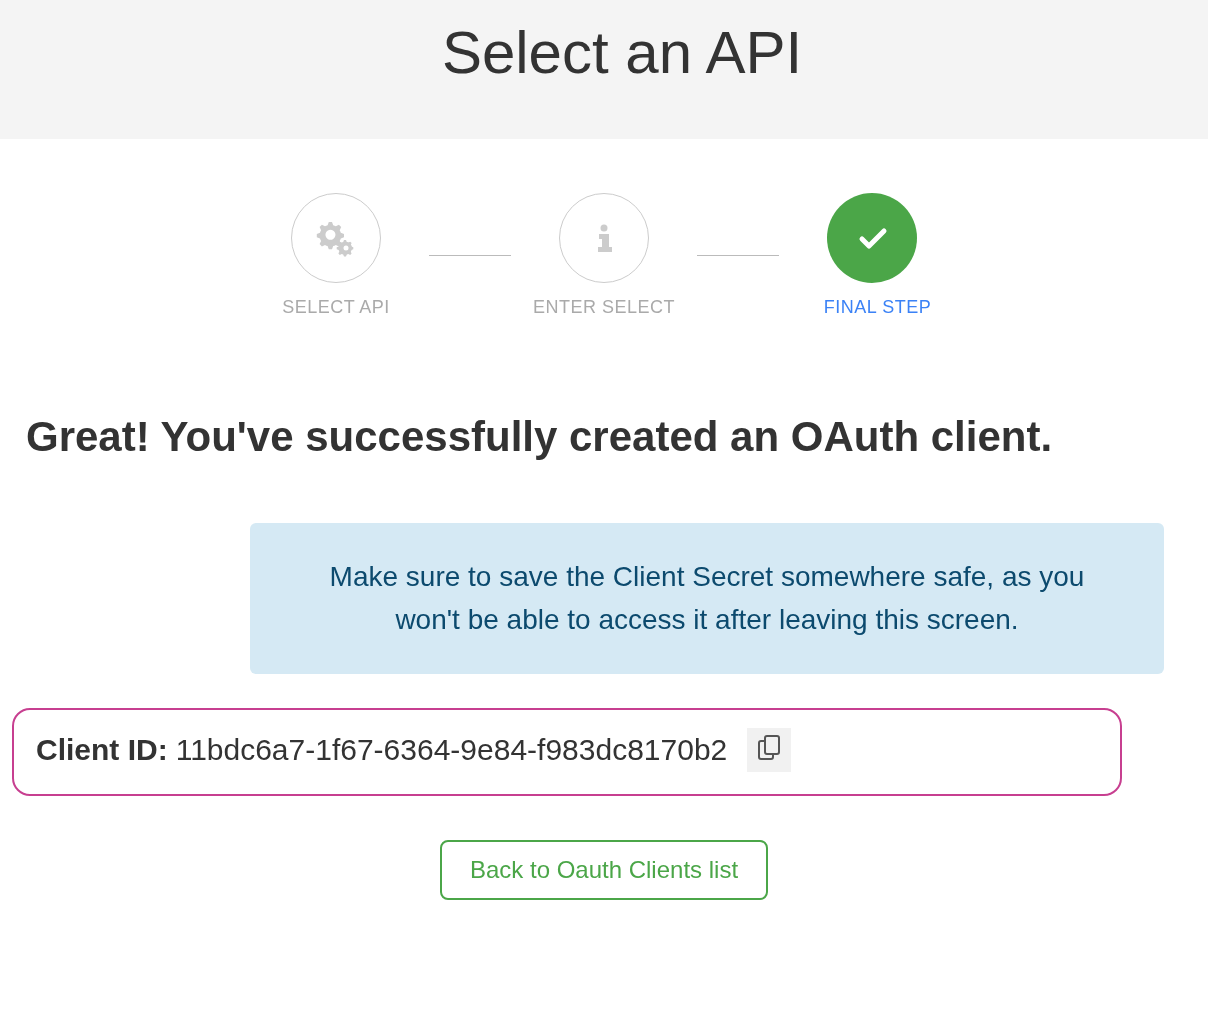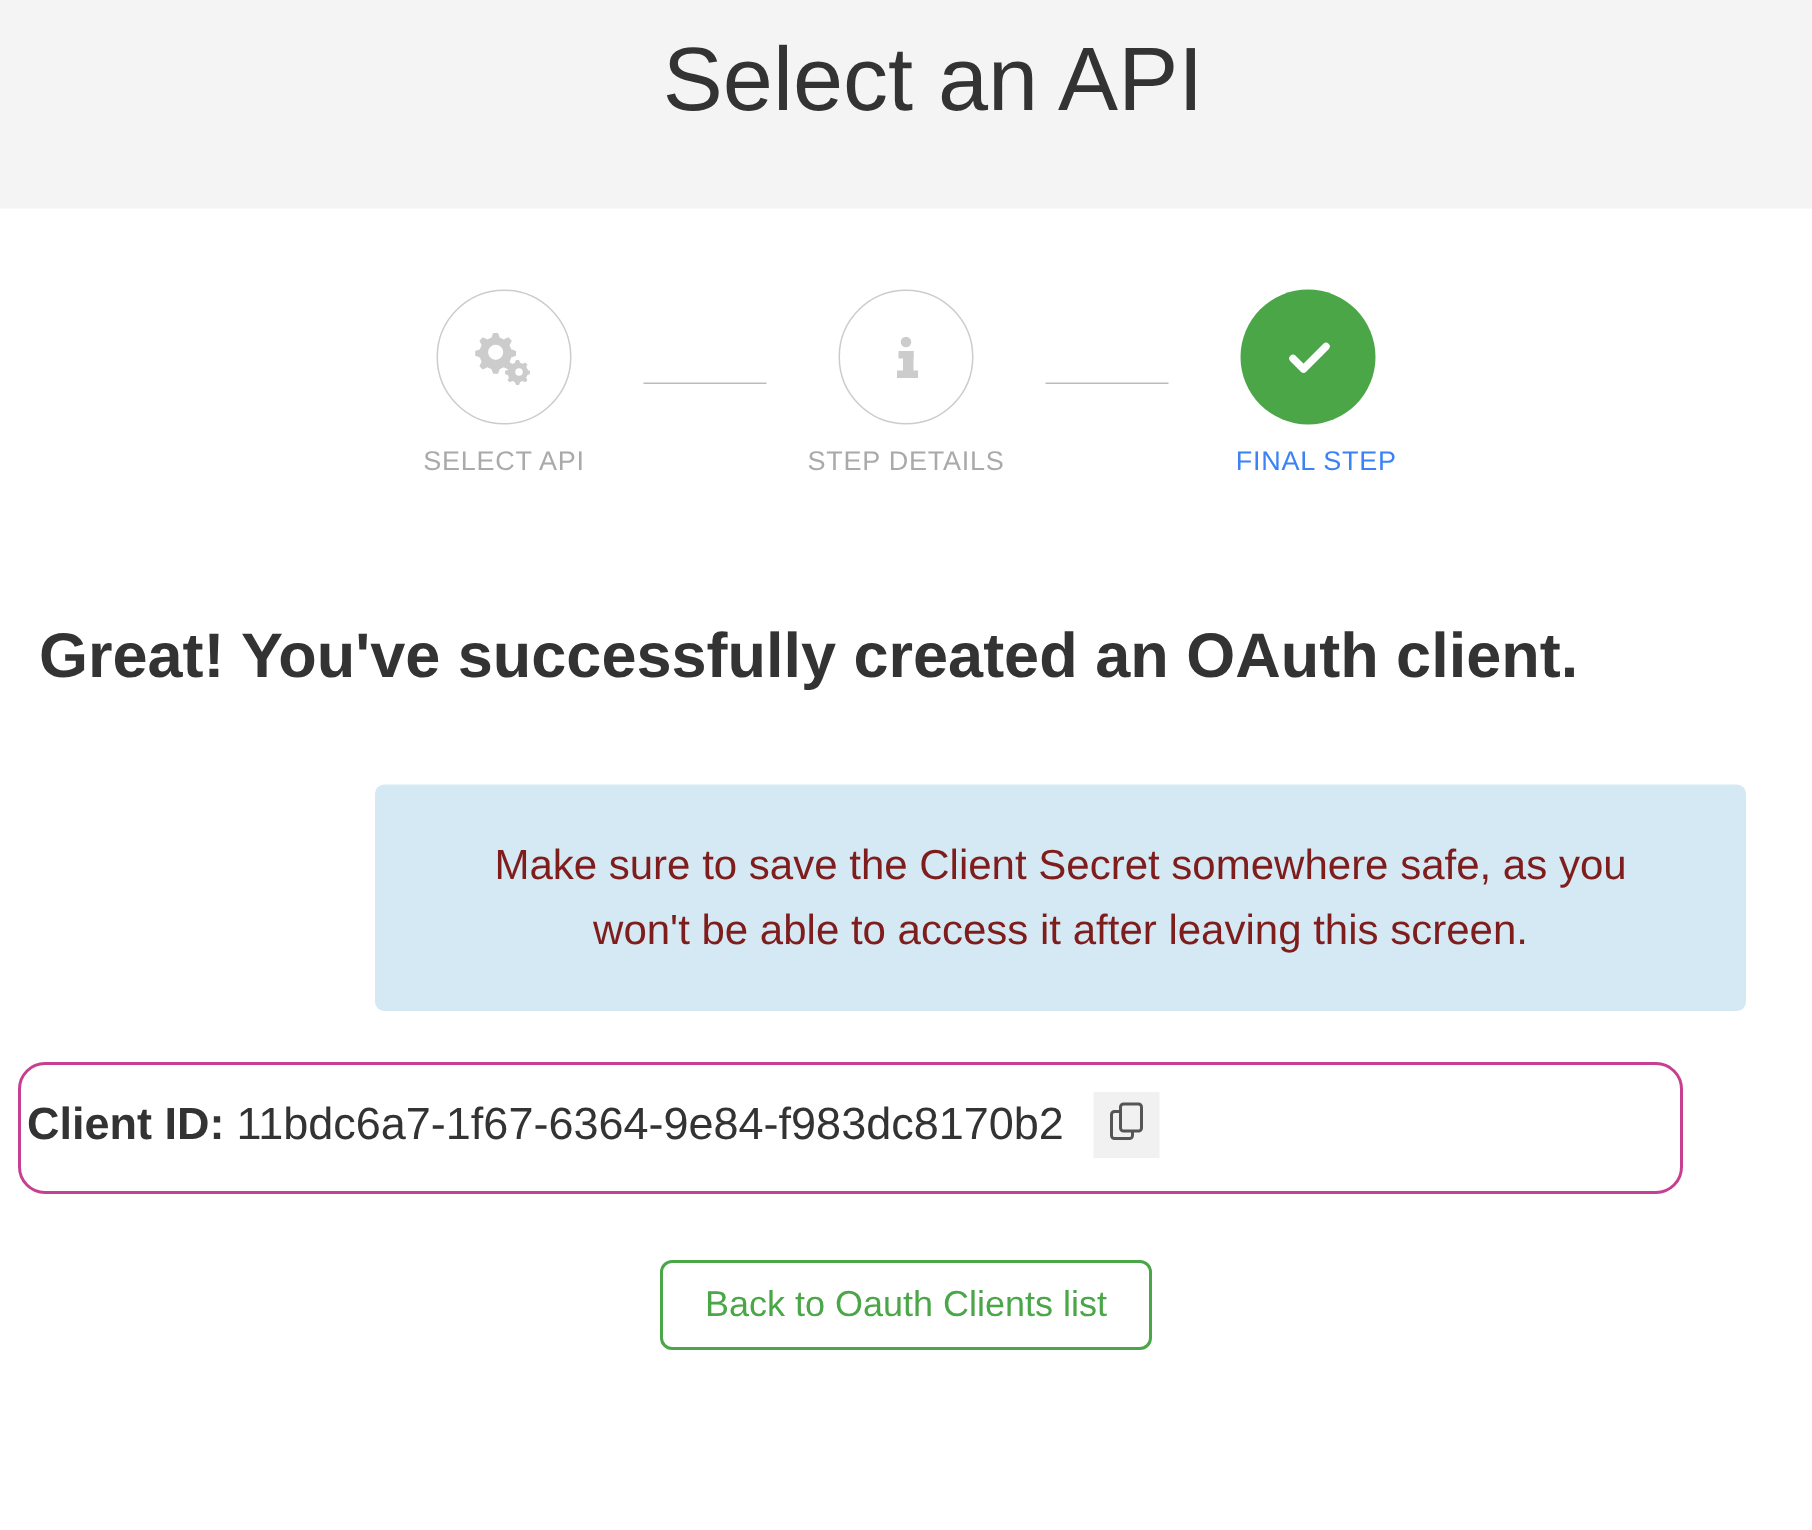--- a/index.html
+++ b/index.html
@@ -82,31 +82,31 @@
       font-weight: 600;
       color: #333;
       margin-top: 95px;
       margin-left: 2px;
     }
     .info-box {
       background: #d5e9f4;
       border-radius: 6px;
       padding: 32px 44px;
       font-size: 28px;
-      color: #7f1d1d;
+      color: #0c4a6e;
       text-align: center;
       line-height: 1.55;
       margin-top: 62px;
       margin-left: 226px;
       margin-right: 20px;
     }
     .credentials-box {
       border: 2px solid #c73f90;
       border-radius: 18px;
-      padding: 12px 18px 16px 4px;
+      padding: 12px 18px 16px 22px;
       margin-top: 34px;
       margin-left: -12px;
       margin-right: 62px;
     }
     .cred-row {
       display: flex;
       align-items: center;
       margin: 6px 0;
       font-size: 30px;
       color: #333;
@@ -174,21 +174,21 @@
     <div class="step-circle">
       <span class="info-icon">
         <svg width="36" height="36" viewBox="0 0 36 36">
           <circle cx="18" cy="8" r="3.5" fill="#ccc"></circle>
           <rect x="13" y="14" width="10" height="5" fill="#ccc"></rect>
           <rect x="16" y="14" width="7" height="16" fill="#ccc"></rect>
           <rect x="12" y="27" width="14" height="5" fill="#ccc"></rect>
         </svg>
       </span>
     </div>
-    <div class="step-label">STEP DETAILS</div>
+    <div class="step-label">ENTER SELECT</div>
   </div>
   <div class="step-divider"></div>
   <div class="step">
     <div class="step-circle active">
       <span class="check-icon">
         <svg width="44" height="44" viewBox="0 0 44 44">
           <path d="M12 23 L19 30 L34 15" stroke="#fff" stroke-width="5" fill="none" stroke-linecap="round" stroke-linejoin="round"></path>
         </svg>
       </span>
     </div>

